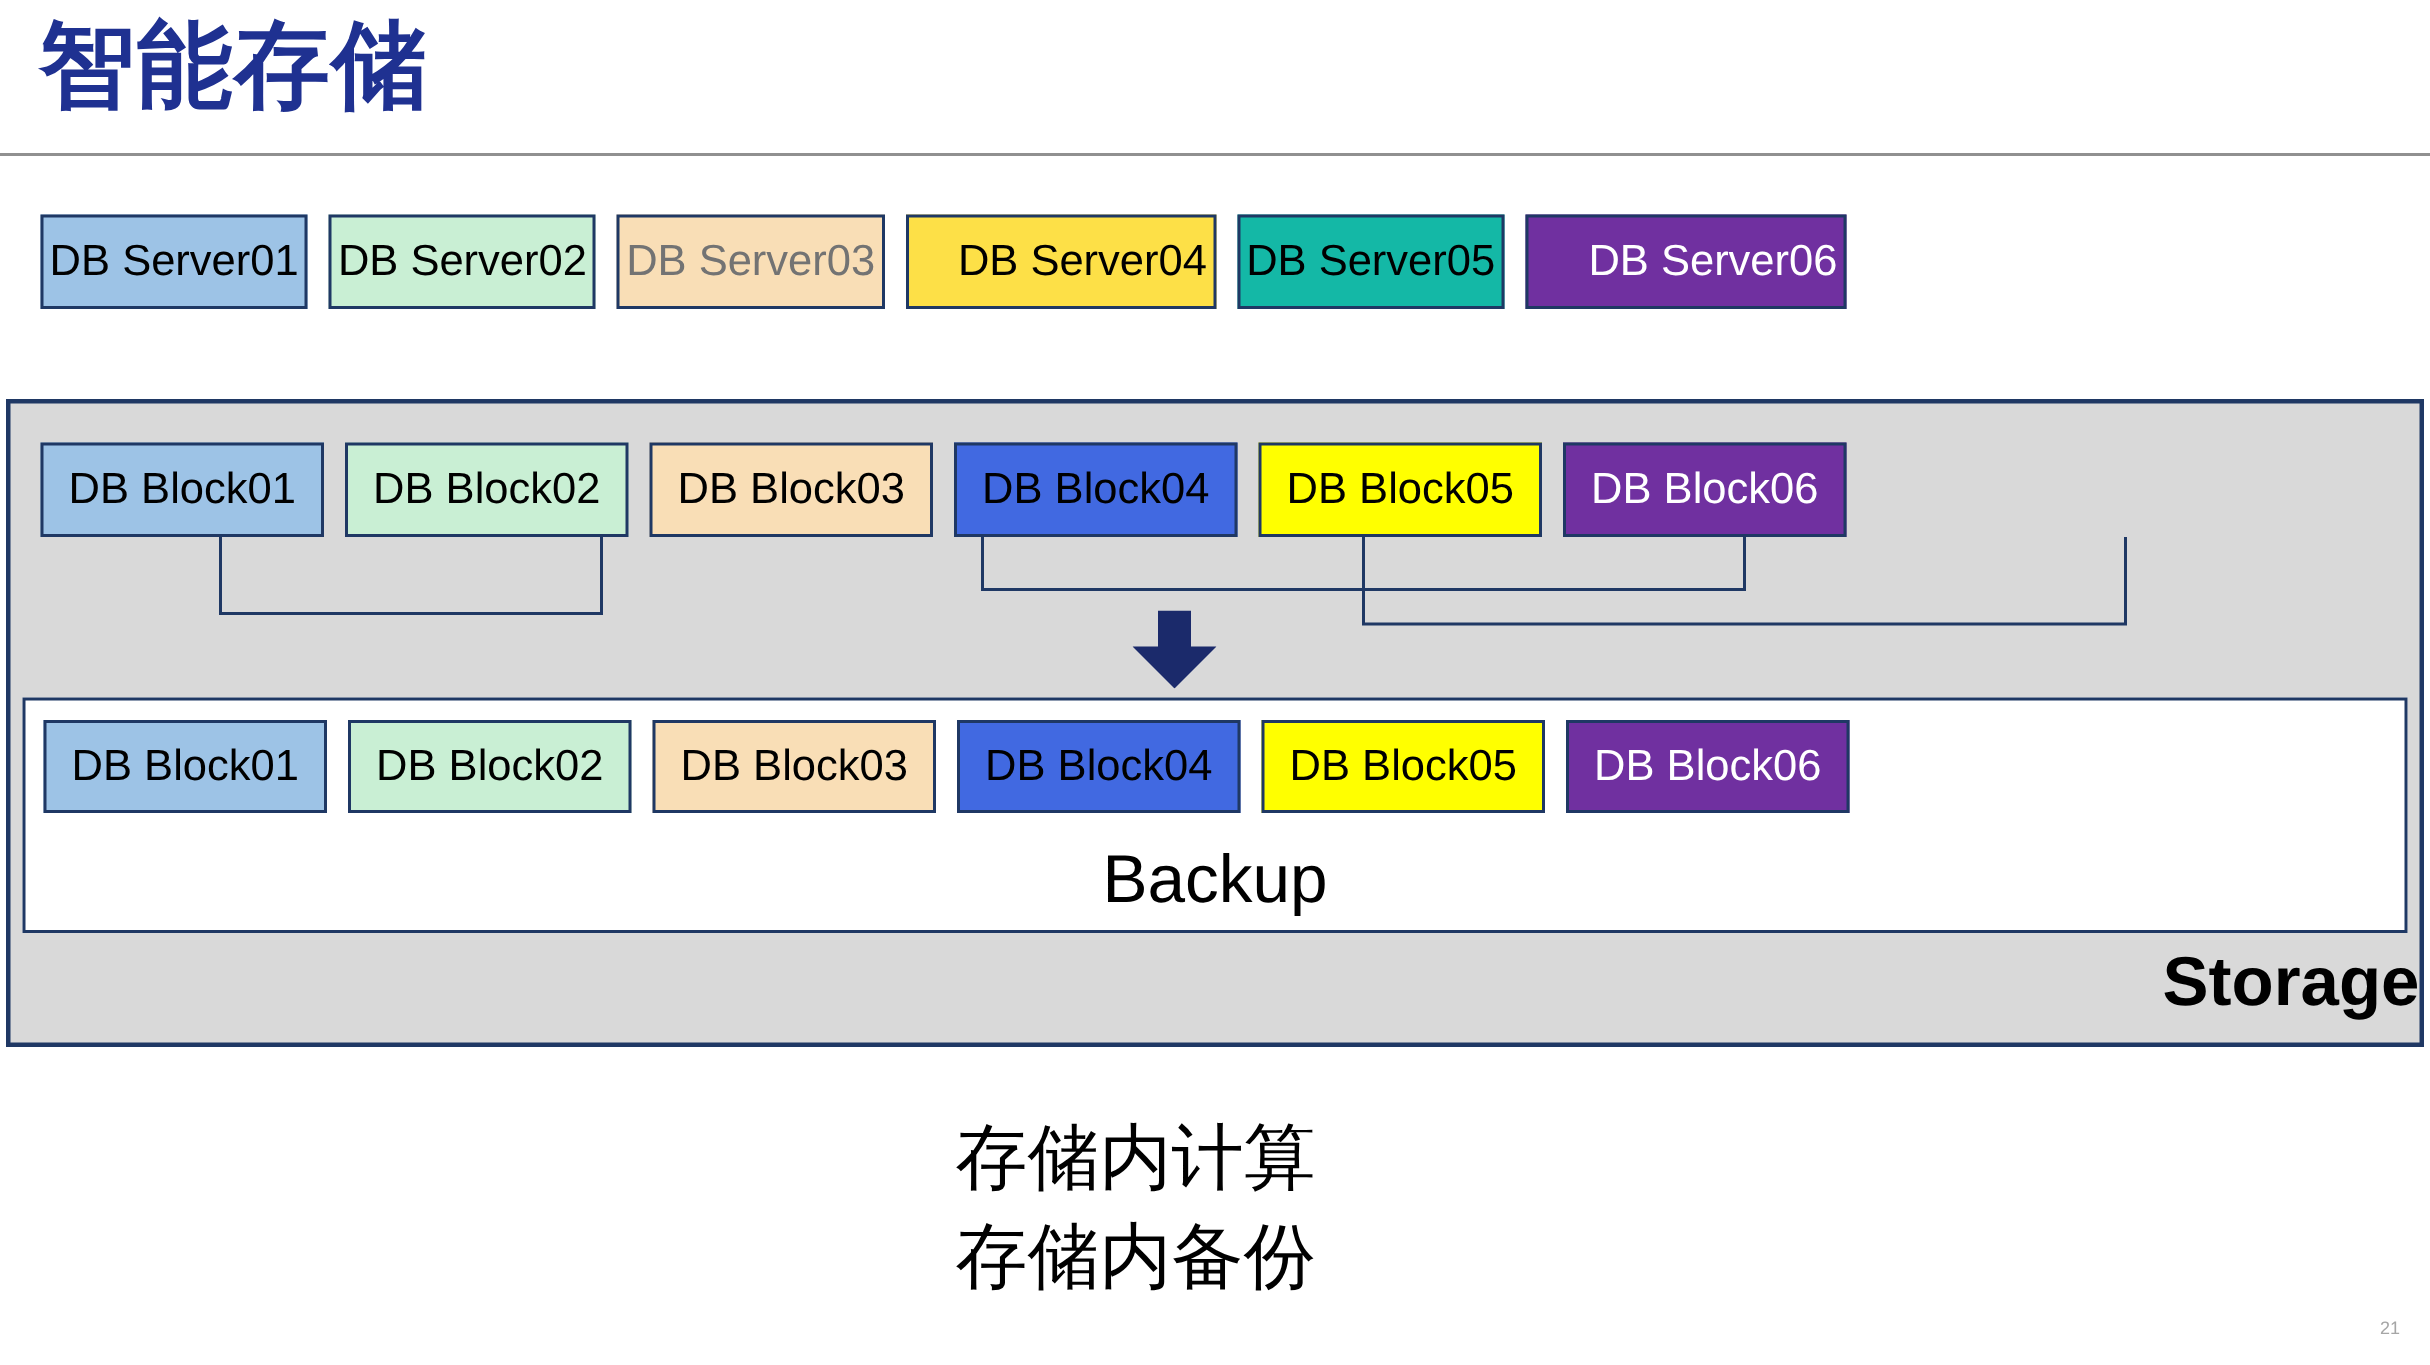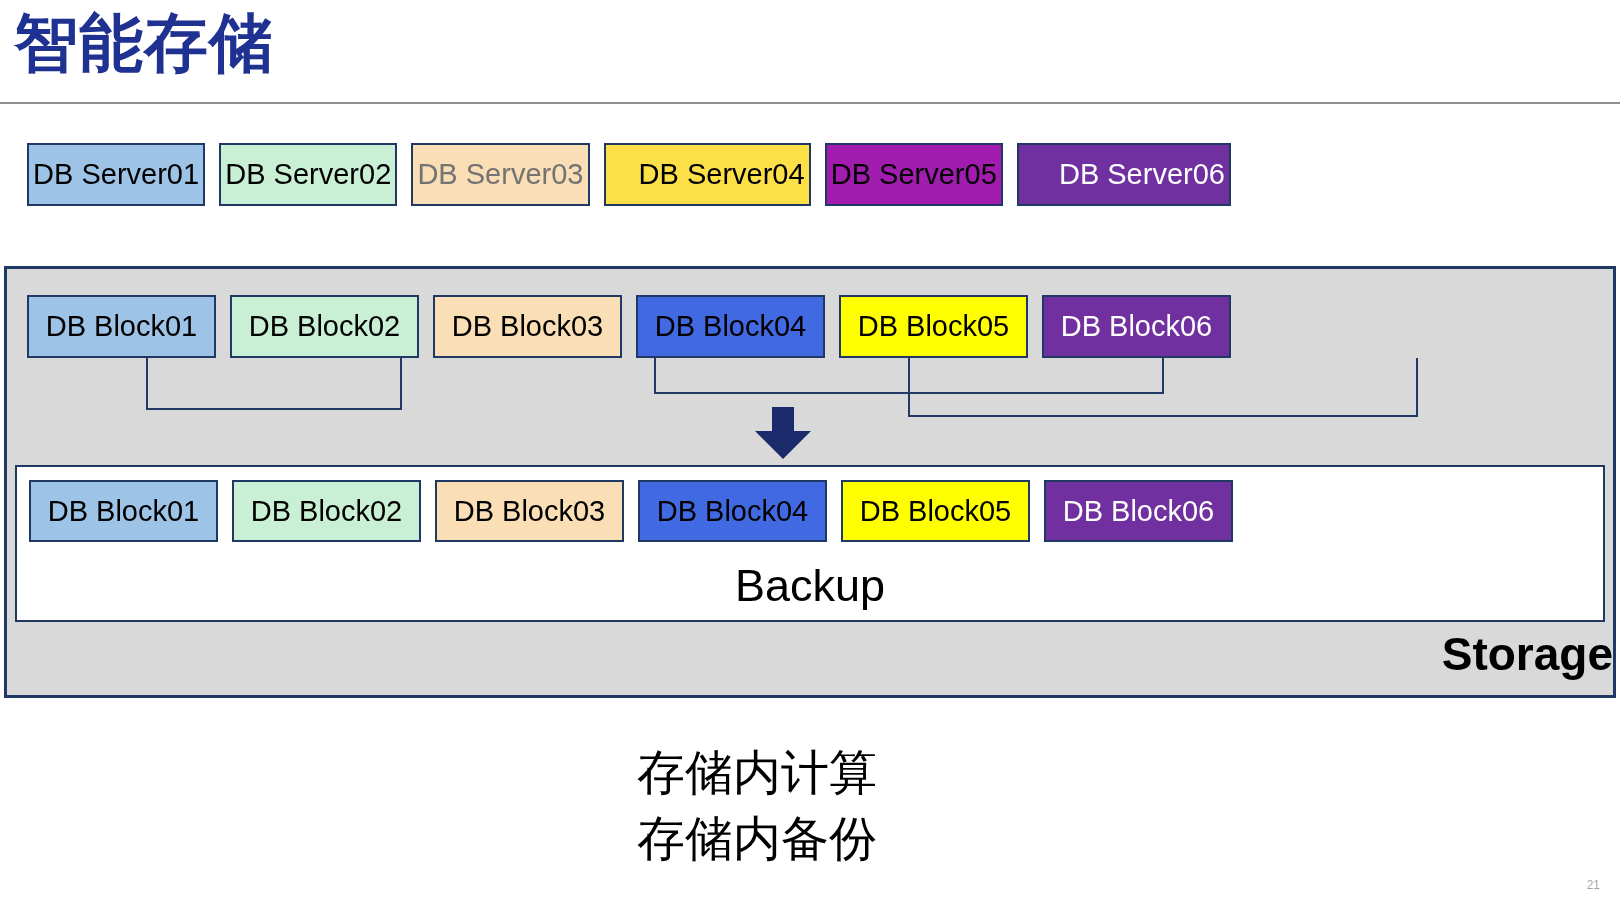--- a/index.html
+++ b/index.html
@@ -8,21 +8,21 @@
     --arrow:#1B2A6B;
     --storage_bg:#D9D9D9;
     --rule:#909090;
     --pagenum:#A6A6A6;
   }
   *{margin:0;padding:0;box-sizing:border-box;}
   html,body{background:#ffffff;}
   body{font-family:"Liberation Sans","DejaVu Sans",sans-serif;}
   .slide{position:relative;width:1620px;height:910px;background:#ffffff;overflow:hidden;}
 
-  .title{position:absolute;left:14px;top:2px;font-size:64px;font-weight:bold;
+  .title{position:absolute;left:26px;top:2px;font-size:64px;font-weight:bold;
          color:var(--title);letter-spacing:1px;line-height:1.3;}
   .title-rule{position:absolute;left:0;top:102px;width:1620px;height:2px;background:var(--rule);}
 
   .row{position:absolute;display:flex;gap:14px;width:1204px;}
   .box{flex:1 1 0;height:100%;display:flex;align-items:center;justify-content:center;
        font-size:29px;border:2px solid var(--border);white-space:nowrap;}
 
   .servers-row{left:27px;top:143px;height:63px;}
 
   .storage-box{position:absolute;left:4px;top:266px;width:1612px;height:432px;
@@ -51,21 +51,21 @@
 <div class="slide">
 
   <h1 class="title">智能存储</h1>
   <div class="title-rule"></div>
 
   <div class="row servers-row">
       <div class="box" style="background-color: rgb(157, 195, 230); color: rgb(0, 0, 0);">DB Server01</div>
       <div class="box" style="background-color: rgb(201, 239, 212); color: rgb(0, 0, 0);">DB Server02</div>
       <div class="box" style="background-color: rgb(249, 222, 182); color: #737373;">DB Server03</div>
       <div class="box" style="background-color: #fde047; color: rgb(0, 0, 0); padding-left: 29px;">DB Server04</div>
-      <div class="box" style="background-color: #a21caf; color: rgb(0, 0, 0);">DB Server05</div>
+      <div class="box" style="background-color: #14b8a6; color: rgb(0, 0, 0);">DB Server05</div>
       <div class="box" style="background-color: rgb(112, 48, 160); color: rgb(255, 255, 255); padding-left: 36px;">DB Server06</div>
     </div>
 
   <div class="storage-box">
 
     <div class="row blocks-top-row">
         <div class="box" style="background-color: rgb(157, 195, 230); color: rgb(0, 0, 0);">DB Block01</div>
         <div class="box" style="background-color: rgb(201, 239, 212); color: rgb(0, 0, 0);">DB Block02</div>
         <div class="box" style="background-color: rgb(249, 222, 182); color: rgb(0, 0, 0);">DB Block03</div>
         <div class="box" style="background-color: rgb(65, 105, 225); color: rgb(0, 0, 0);">DB Block04</div>

